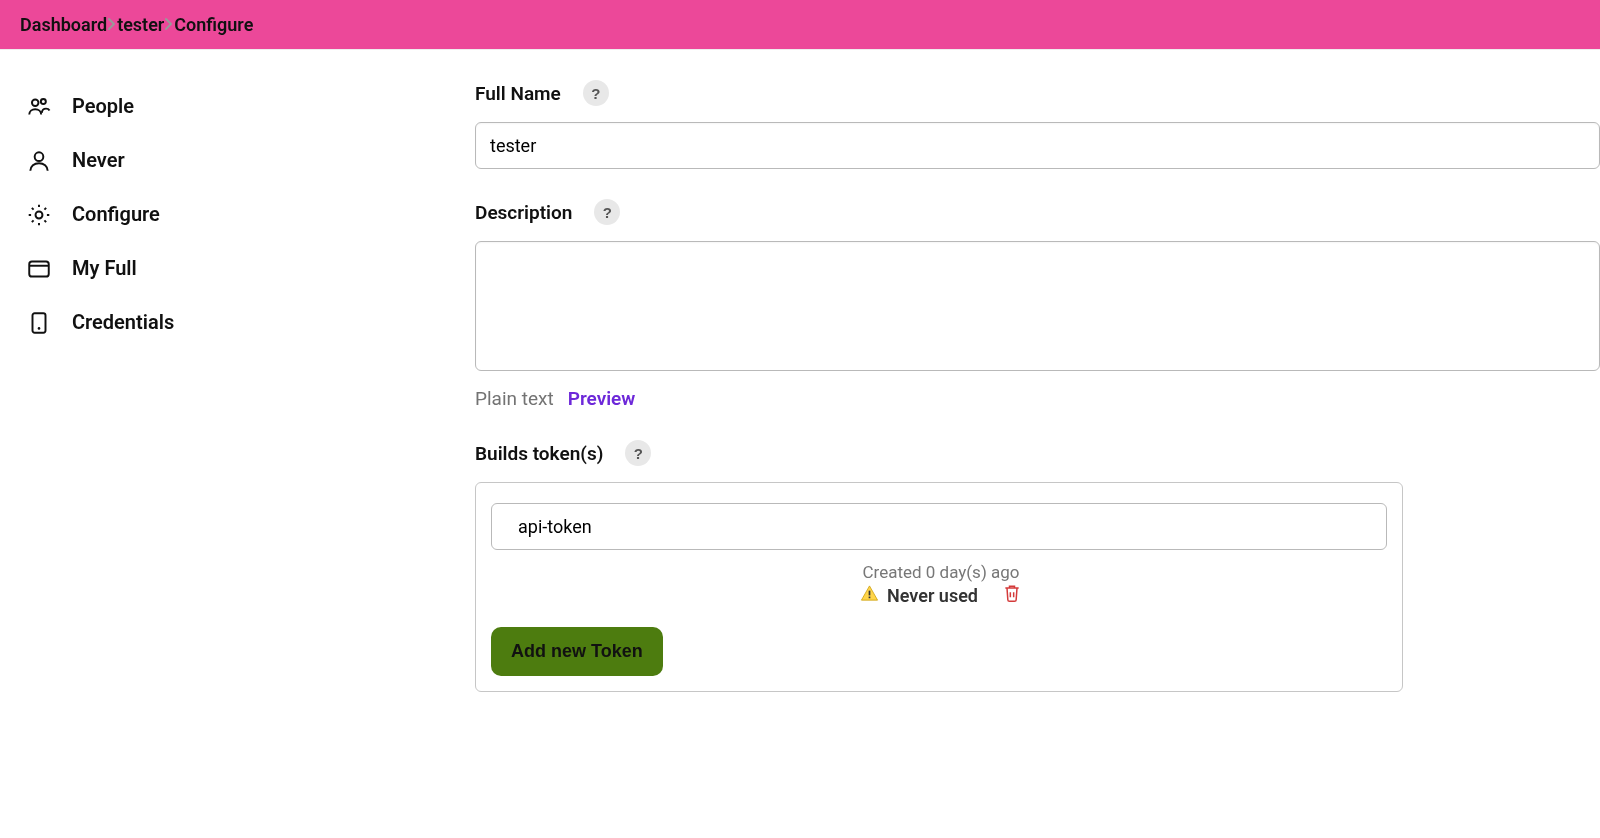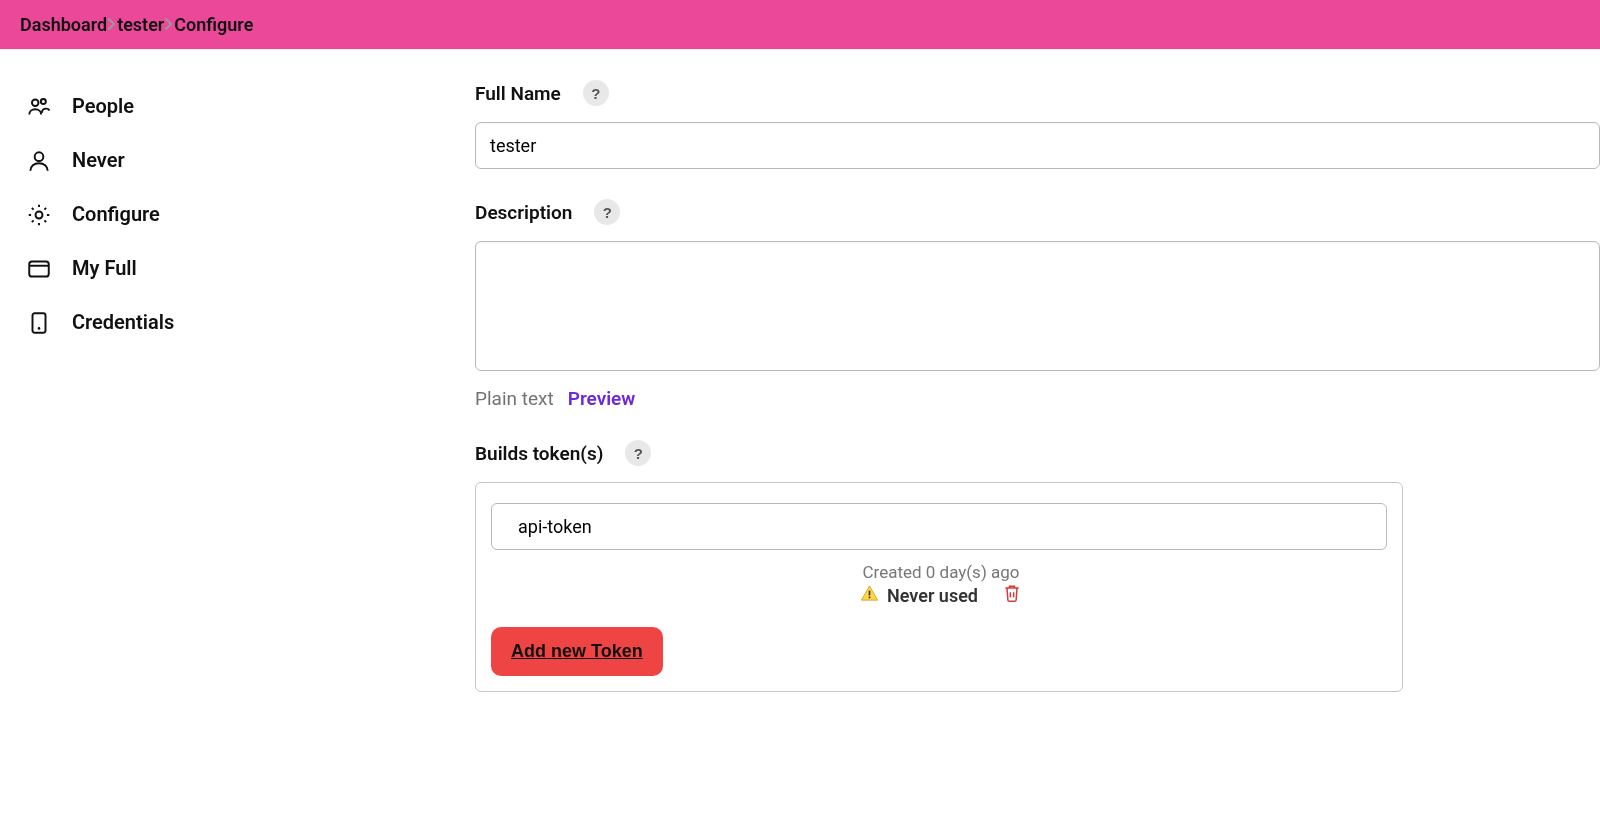--- a/index.html
+++ b/index.html
@@ -183,29 +183,28 @@
       padding: 0;
     }
     .trash-btn svg {
       width: 20px;
       height: 22px;
       stroke: #d43a3a;
       fill: none;
       stroke-width: 1.8;
     }
     .add-token-btn {
-      background: #ef4444;
+      background: #4d7c0f;
       border: none;
       border-radius: 10px;
       padding: 14px 20px;
       font-size: 18px;
       font-weight: 600;
       color: #111;
       cursor: pointer;
-      text-decoration: underline;
     }
   </style>
 </head>
 <body>
 
 <div class="breadcrumb-bar">
   <a class="breadcrumb-item">Dashboard</a>
   <span class="breadcrumb-sep">
     <svg width="10" height="14" viewBox="0 0 10 14">
         <path d="M2 2 L7 7 L2 12" stroke="#999" stroke-width="2" fill="none" stroke-linecap="round" stroke-linejoin="round"></path>

